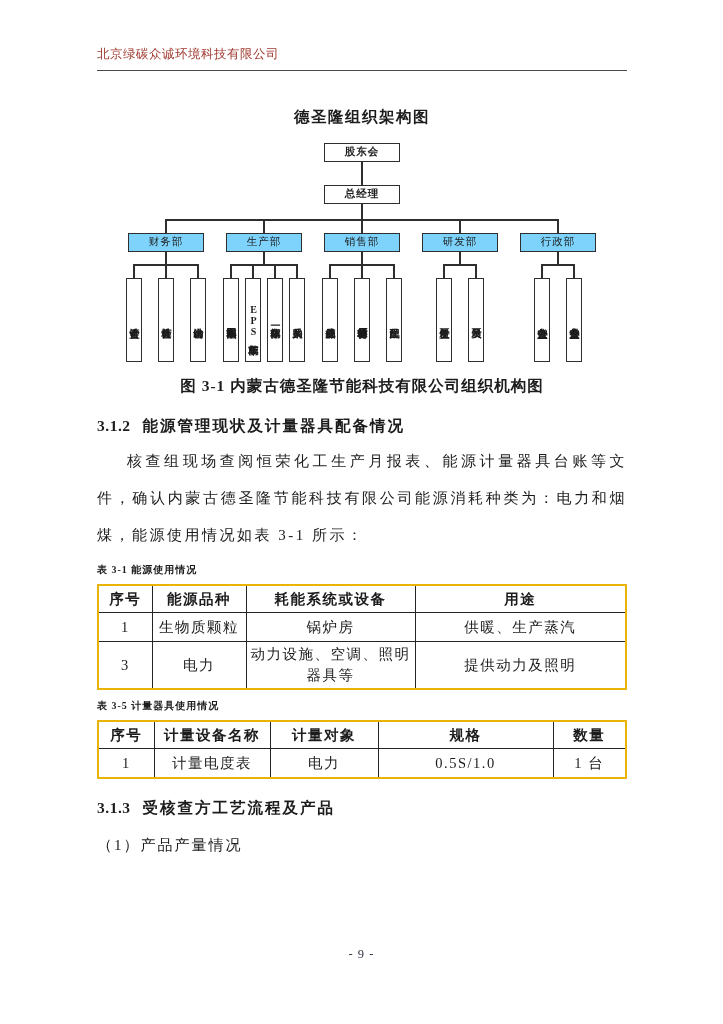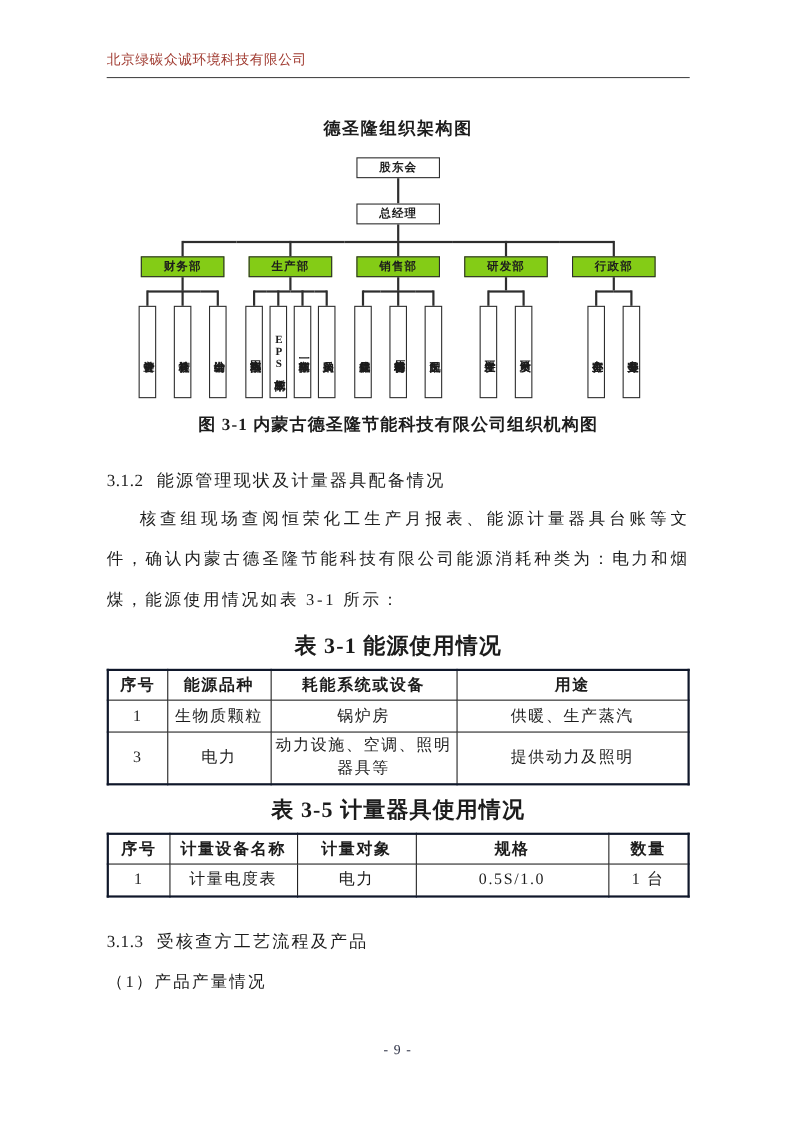--- a/index.html
+++ b/index.html
@@ -55,24 +55,24 @@
   .oc-dept:first-child::before { left: 50%; }
   .oc-dept:last-child::before  { right: 50%; }
   .oc-dept::after {
     content:""; position:absolute; top:0; left: calc(50% - 1px);
     height: 14px; width: 2px; background:#2e2e2e;
   }
   .oc-dept-box {
     width: 74px; margin: 0 auto;
     border: 1.5px solid #2e2e2e;
     text-align: center;
-    font-weight: bold; font-size: 10.5px;
+    font-weight: normal; font-size: 10.5px;
     padding: 1px 0 2px 0;
     letter-spacing: 1px;
-    background:#84cc16;
+    background:#7dd3fc;
   }
   .oc-leaves { display: flex; justify-content: center; }
   .oc-leafwrap { position: relative; padding: 14px 8px 0 8px; }
   .oc-leaves.tight .oc-leafwrap { padding-left: 3px; padding-right: 3px; }
   .oc-leafwrap::before {
     content:""; position:absolute; top:0; left:0; right:0;
     border-top: 2px solid #2e2e2e;
   }
   .oc-leafwrap:first-child::before { left: 50%; }
   .oc-leafwrap:last-child::before  { right: 50%; }
@@ -95,22 +95,22 @@
   }
   
   .fig-caption {
     margin-top: 14px;
     text-align: center;
     font-weight: bold;
     font-size: 15.5px;
     letter-spacing: 1px;
   }
   .sec-heading {
-    margin-top: 30px;
-    font-weight: normal;
+    margin-top: 19px;
+    font-weight: bold;
     font-size: 15.5px;
     letter-spacing: 2px;
   }
   .sec-heading .sec-num { letter-spacing: 0.5px; margin-right: 12px; }
   .para {
     margin-top: 6px;
     font-size: 15px;
     line-height: 37px;
     letter-spacing: 2.5px;
     text-align: justify;
@@ -118,30 +118,30 @@
   }
   .sub-item {
     margin-top: 8px;
     font-size: 15px;
     line-height: 37px;
     letter-spacing: 2px;
   }
   
   .tbl-title {
     margin-top: 9px;
-    text-align: center;
+    text-align: left;
     font-weight: bold;
-    font-size: 20px;
+    font-size: 10px;
     letter-spacing: 1px;
   }
   table.dtable {
     margin-top: 7px;
     border-collapse: collapse;
     width: 100%;
-    border: 2px solid #0f172a;
+    border: 2px solid #eab308;
     table-layout: fixed;
   }
   table.dtable th, table.dtable td {
     border: 1.3px solid #242424;
     text-align: center;
     vertical-align: middle;
     font-size: 14.5px;
     letter-spacing: 1.5px;
     padding: 2px 3px;
     line-height: 21px;

